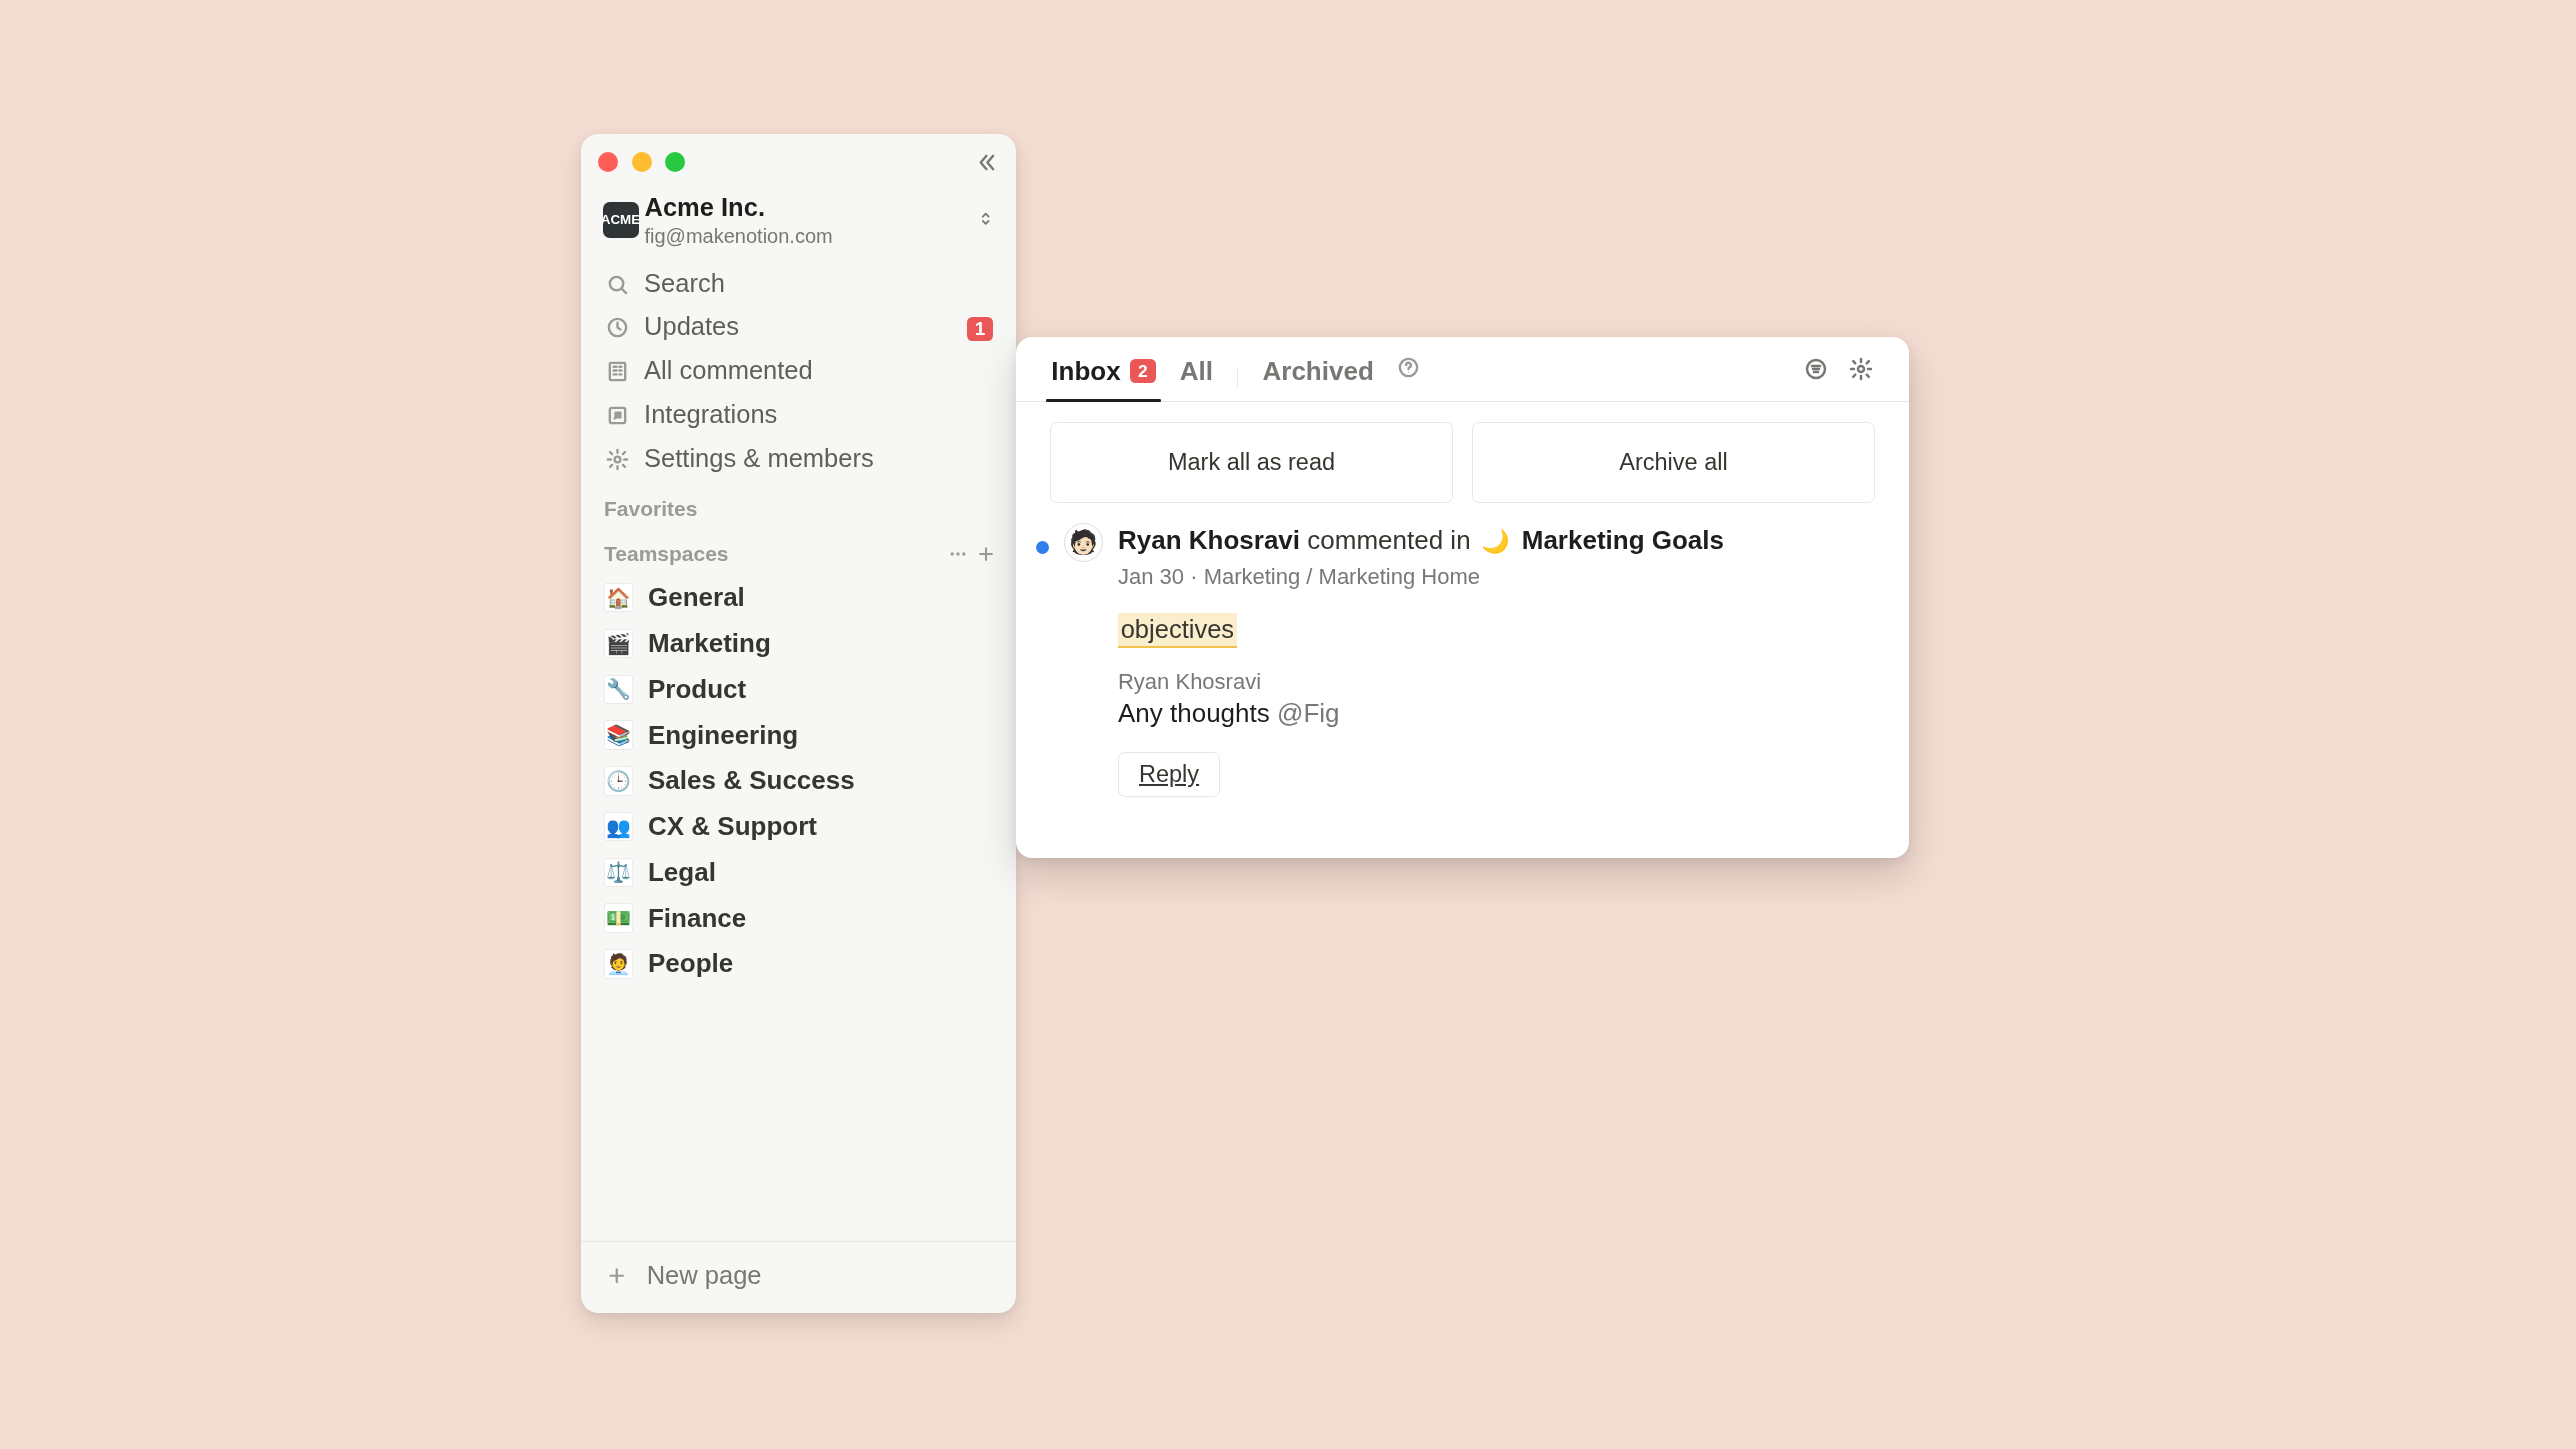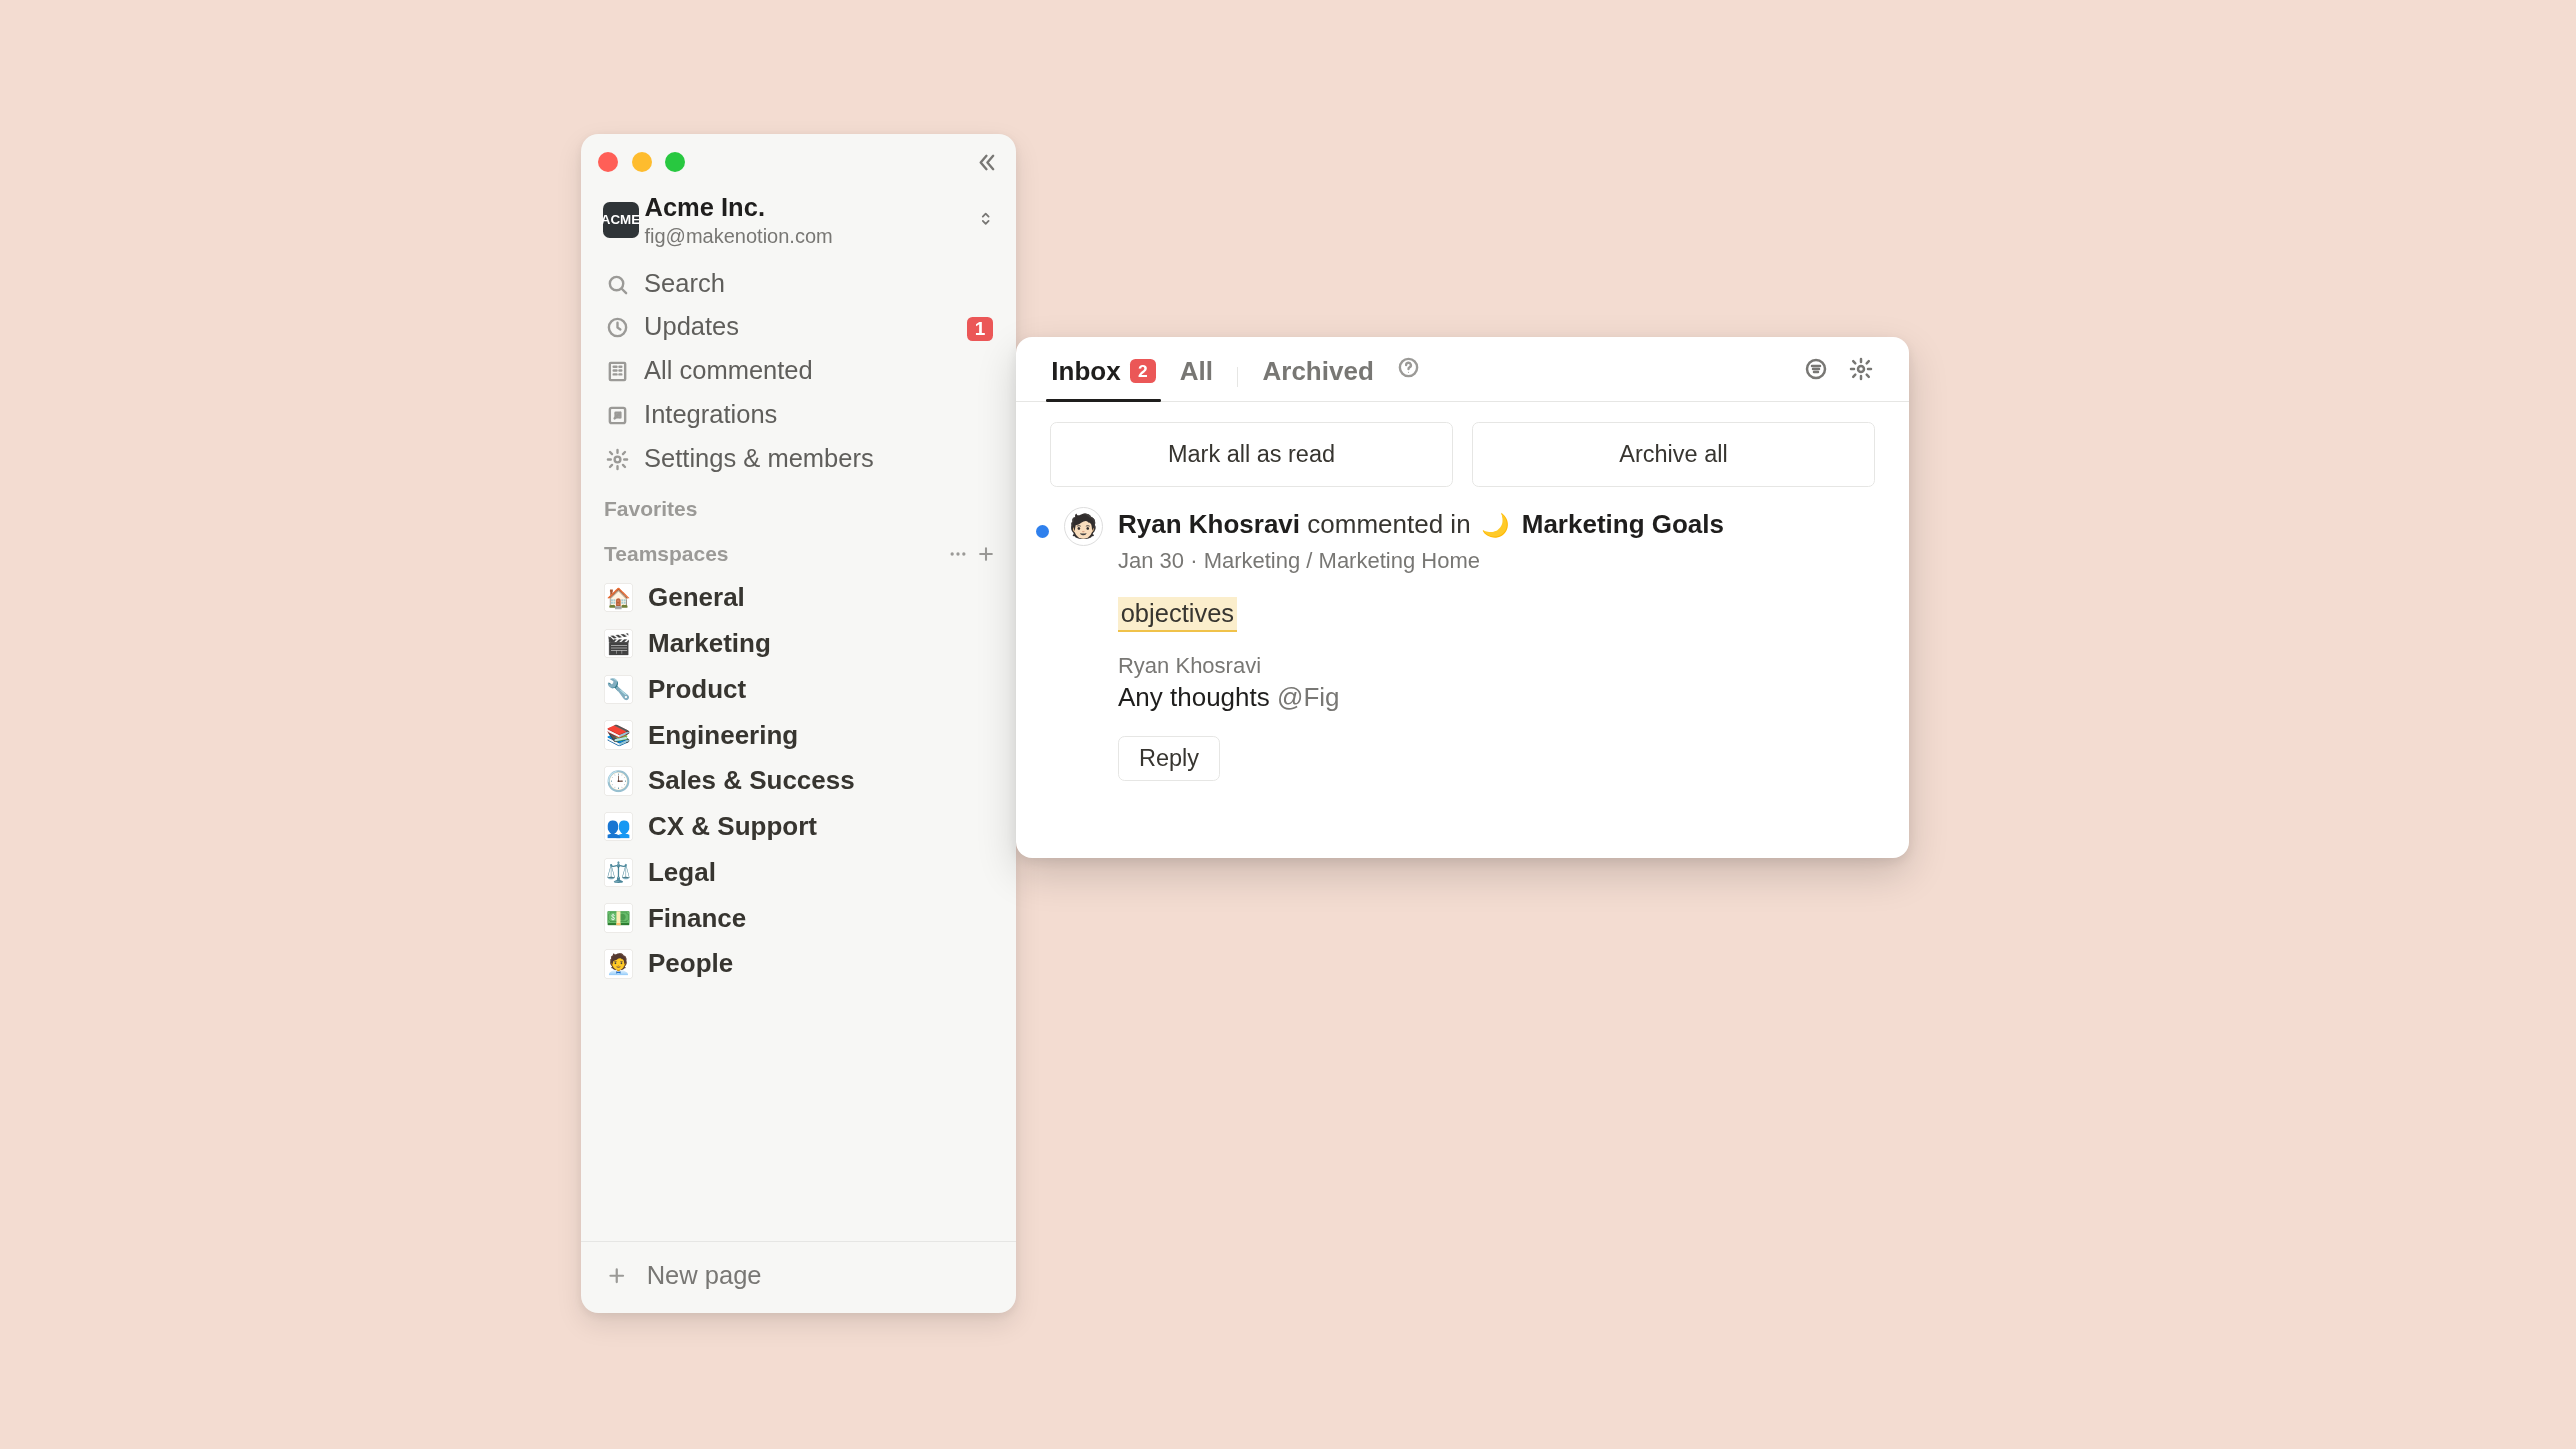--- a/index.html
+++ b/index.html
@@ -248,21 +248,21 @@
     padding: 20px 34px;
   }
   .action-btn {
     flex:1;
     border: 1.3px solid var(--border);
     border-radius: 6.7px;
     background: #fff;
     font-size: 23.5px;
     font-weight: 500;
     color: #373530;
-    padding: 18px 0;
+    padding: 26px 0;
     text-align:center;
   }
 
   .notif {
     display:flex; gap: 14.8px;
     padding: 0 34px 20px 20px;
   }
   .unread-dot {
     width: 13.4px; height:13.4px;
     border-radius:50%;
@@ -302,20 +302,21 @@
   .mention { color: #787774; }
   .reply-btn {
     margin-top: 17.4px;
     align-self:flex-start;
     border: 1.3px solid var(--border);
     border-radius: 6.7px;
     background:#fff;
     font-size: 23.5px;
     color:#373530;
     padding: 8px 20px;
+    text-decoration: underline;
   }
 
   
   .stroke { stroke: currentColor; fill: none; stroke-width: 2.5; stroke-linecap: round; stroke-linejoin: round; }
 </style>
 </head>
 <body>
 
 <div class="stage">
 

